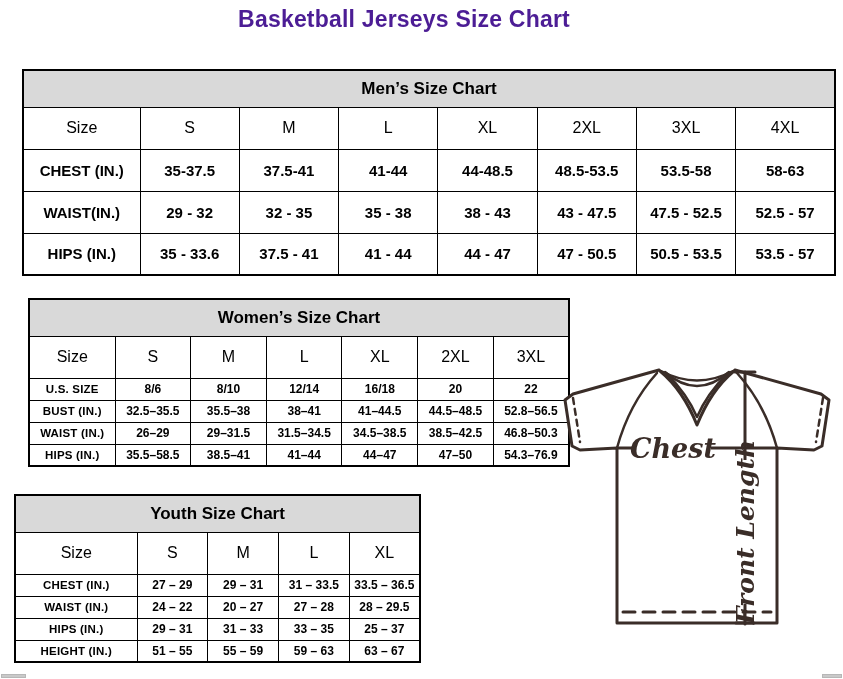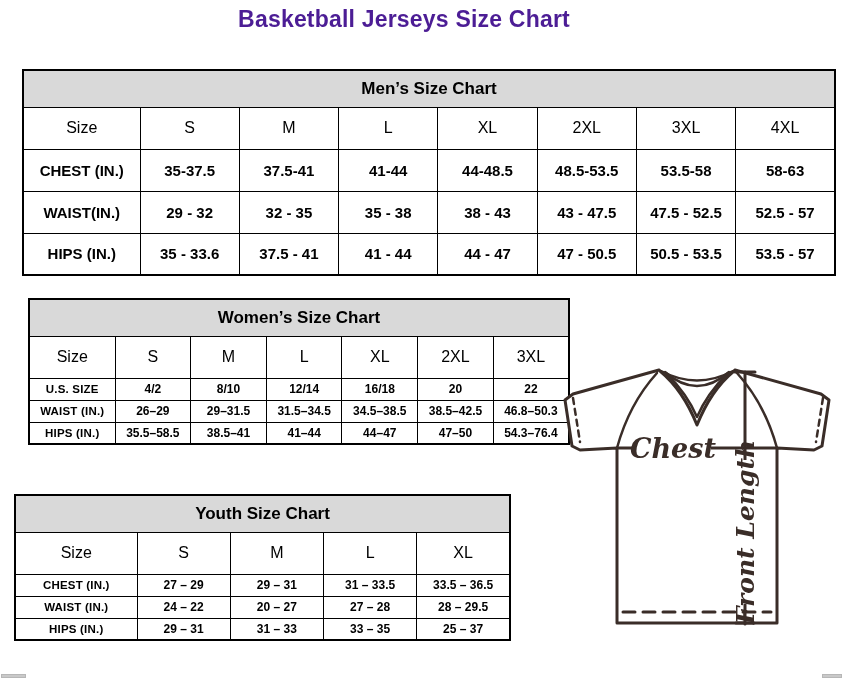--- a/index.html
+++ b/index.html
@@ -11,21 +11,21 @@
   html,body{width:843px;height:679px;background:#ffffff;overflow:hidden;
     font-family:"Liberation Sans",sans-serif;}
   .page{position:relative;width:843px;height:679px;background:#fff;}
 
   .title{position:absolute;top:6px;left:0;width:808px;text-align:center;
     font-size:23px;font-weight:bold;color:#4c1d95;letter-spacing:0.2px;}
 
   .table-mount{position:absolute;}
   .table-mount.mens{left:14px;top:69px;width:814px;margin-left:8px;}
   .table-mount.womens{left:28px;top:298px;width:542px;}
-  .table-mount.youth{left:14px;top:494px;width:497px;}
+  .table-mount.youth{left:14px;top:494px;width:407px;}
 
   table.size-table{border-collapse:collapse;table-layout:fixed;width:100%;
     border:2px solid var(--border);background:#fff;}
   table.size-table td{border:1px solid var(--border);text-align:center;
     vertical-align:middle;color:#000;overflow:hidden;white-space:nowrap;}
 
   td.band{background:var(--header-bg);font-weight:bold;font-size:17px;height:37px;}
 
   tr.size-row td{font-weight:normal;height:42px;}
   table.mens tr.size-row td{font-size:16px;}
@@ -138,44 +138,53 @@
             <td>Size</td>
             <td>S</td>
             <td>M</td>
             <td>L</td>
             <td>XL</td>
             <td>2XL</td>
             <td>3XL</td>
           </tr>
           <tr class="data-row">
             <td class="rowlabel">U.S. SIZE</td>
-            <td>4/2</td>
+            <td>8/6</td>
             <td>8/10</td>
             <td>12/14</td>
             <td>16/18</td>
             <td>20</td>
             <td>22</td>
+          </tr>
+          <tr class="data-row">
+            <td class="rowlabel">BUST (IN.)</td>
+            <td>32.5–35.5</td>
+            <td>35.5–38</td>
+            <td>38–41</td>
+            <td>41–44.5</td>
+            <td>44.5–48.5</td>
+            <td>52.8–56.5</td>
           </tr>
           <tr class="data-row">
             <td class="rowlabel">WAIST (IN.)</td>
             <td>26–29</td>
             <td>29–31.5</td>
             <td>31.5–34.5</td>
             <td>34.5–38.5</td>
             <td>38.5–42.5</td>
             <td>46.8–50.3</td>
           </tr>
           <tr class="data-row">
             <td class="rowlabel">HIPS (IN.)</td>
             <td>35.5–58.5</td>
             <td>38.5–41</td>
             <td>41–44</td>
             <td>44–47</td>
             <td>47–50</td>
-            <td>54.3–76.4</td>
+            <td>54.3–76.9</td>
           </tr>
         </tbody>
       </table>
     </div>
   <div class="table-mount youth">
       <table class="size-table youth">
         <colgroup>
           <col class="label-col">
           <col class="data-col">
           <col class="data-col">
@@ -206,20 +215,27 @@
             <td>20 – 27</td>
             <td>27 – 28</td>
             <td>28 – 29.5</td>
           </tr>
           <tr class="data-row">
             <td class="rowlabel">HIPS (IN.)</td>
             <td>29 – 31</td>
             <td>31 – 33</td>
             <td>33 – 35</td>
             <td>25 – 37</td>
+          </tr>
+          <tr class="data-row">
+            <td class="rowlabel">HEIGHT (IN.)</td>
+            <td>51 – 55</td>
+            <td>55 – 59</td>
+            <td>59 – 63</td>
+            <td>63 – 67</td>
           </tr>
         </tbody>
       </table>
     </div>
 
   <svg class="jersey" width="282" height="300" viewBox="0 0 282 300" fill="none" stroke="#3a2d28" stroke-width="3" stroke-linejoin="round" stroke-linecap="round">
 
     <path fill="#ffffff" d="M 102 8
              L 16 32 L 8 38
              L 15 84 L 23 88

